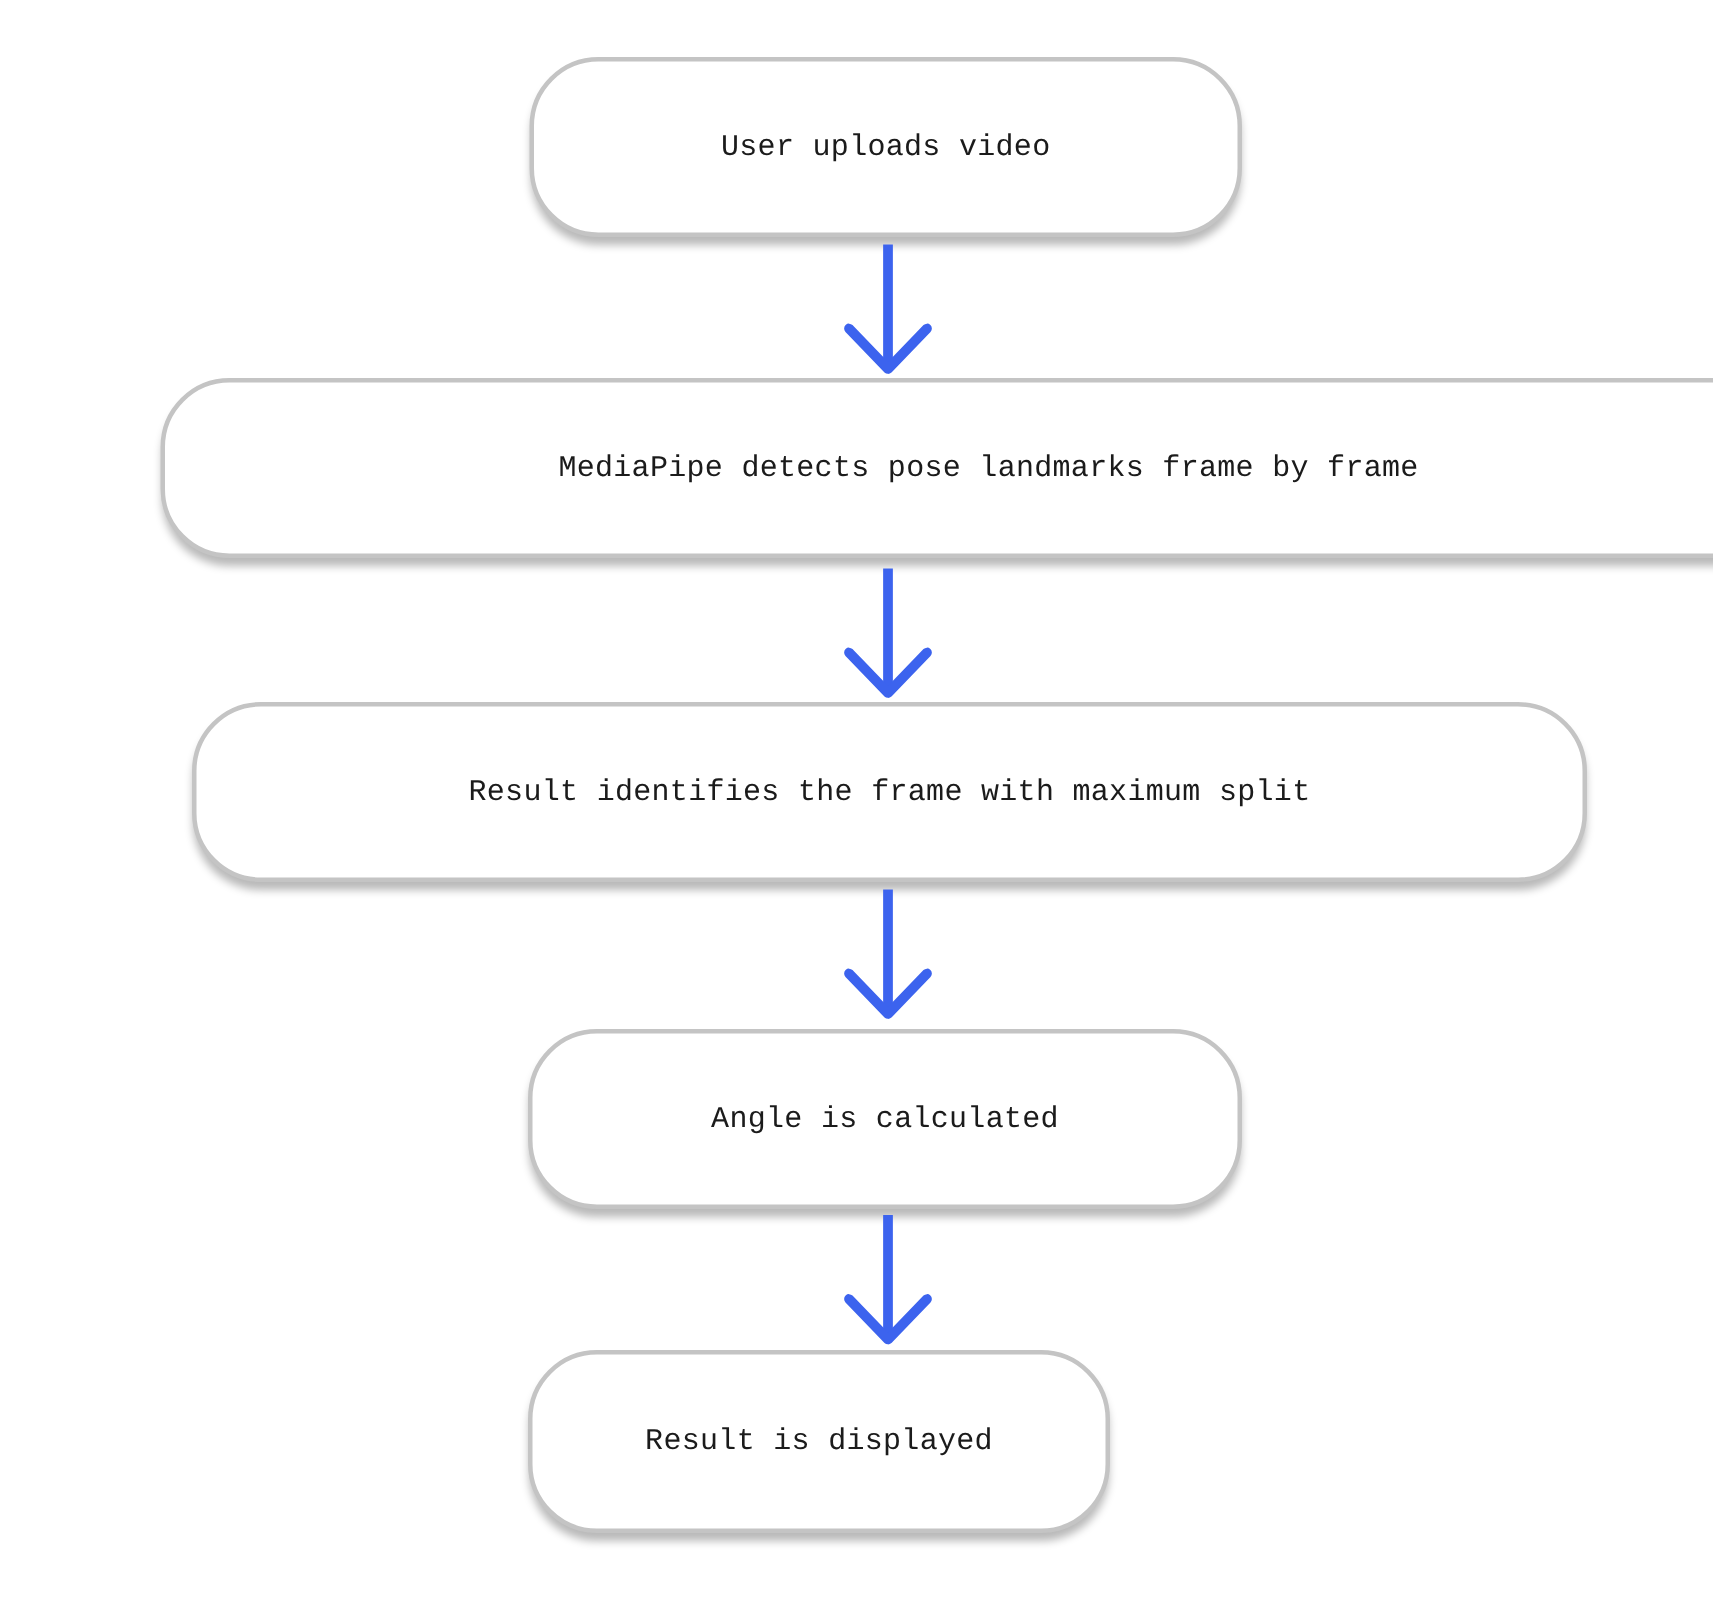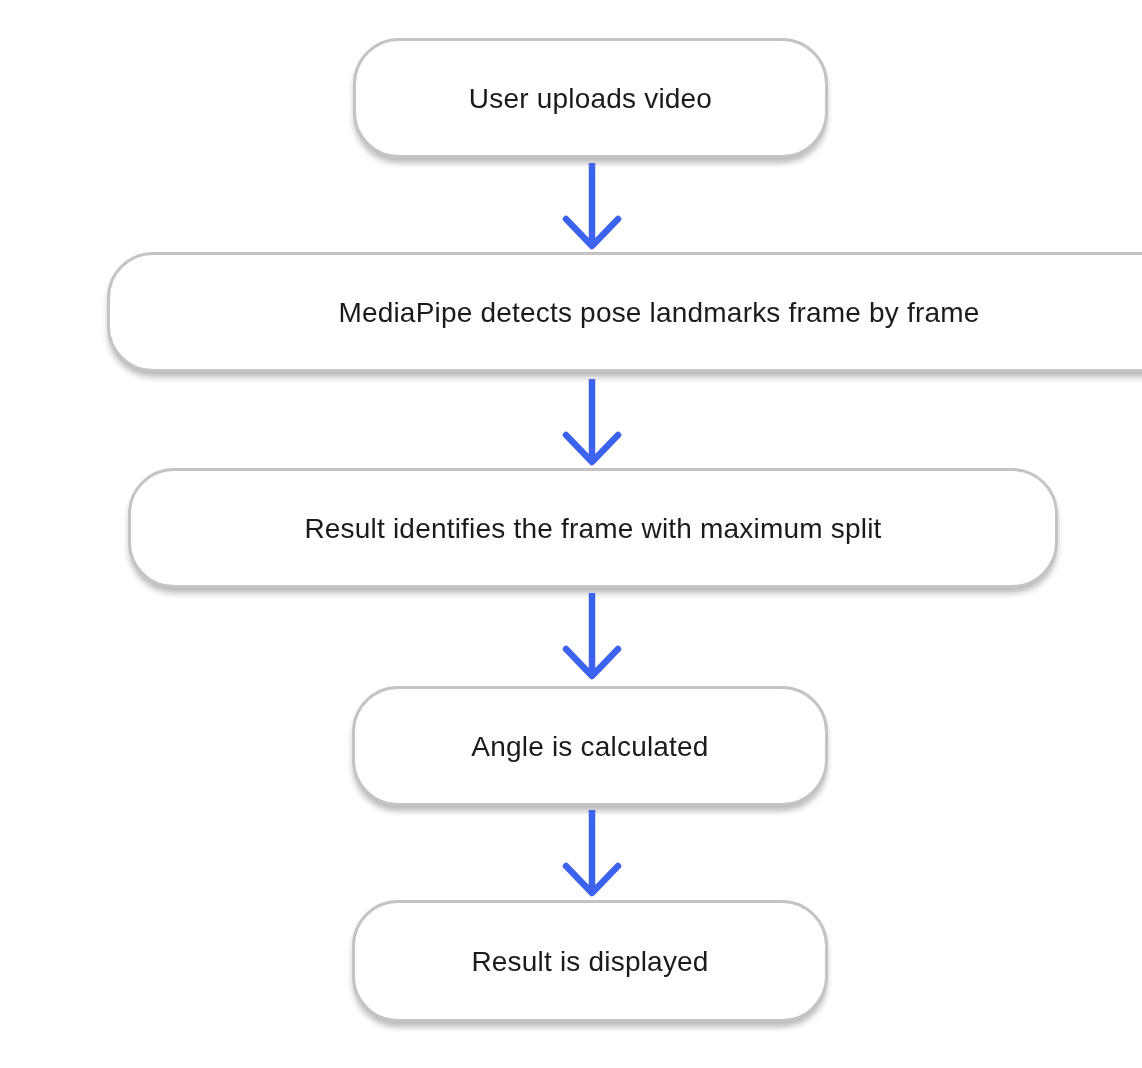--- a/index.html
+++ b/index.html
@@ -27,38 +27,39 @@
     align-items: center;
     justify-content: center;
     height: 120px;
     background: var(--box-fill);
     border: 3px solid var(--box-border);
     border-radius: 46px;
     box-shadow: 0 6px 6px -1px rgba(0, 0, 0, 0.28);
     text-align: center;
   }
   .node-label {
-    font-size: 28px;
+    font-size: 20px;
     line-height: 1.25;
     color: var(--text);
     letter-spacing: 0.2px;
     padding: 0 20px;
+    font-family: Liberation Mono, monospace;
   }
   .edge-arrow {
     position: absolute;
     width: 60px;
     height: 90px;
     color: var(--arrow);
   }
   
   #node-0 { left: 353px; top: 38px;  width: 475px; }
   #node-1 { left: 107px; top: 252px; width: 1104px; }
   #node-2 { left: 128px; top: 468px; width: 930px; }
   #node-3 { left: 352px; top: 686px; width: 476px; }
-  #node-4 { left: 352px; top: 900px; width: 476px; height: 122px; }
+  #node-4 { left: 352px; top: 900px; width: 388px; height: 122px; }
   #arrow-0 { left: 562px; top: 161px; }
   #arrow-1 { left: 562px; top: 377px; }
   #arrow-2 { left: 562px; top: 591px; }
   #arrow-3 { left: 562px; top: 808px; }
 </style>
 </head>
 <body>
 
 <div class="canvas">
 

